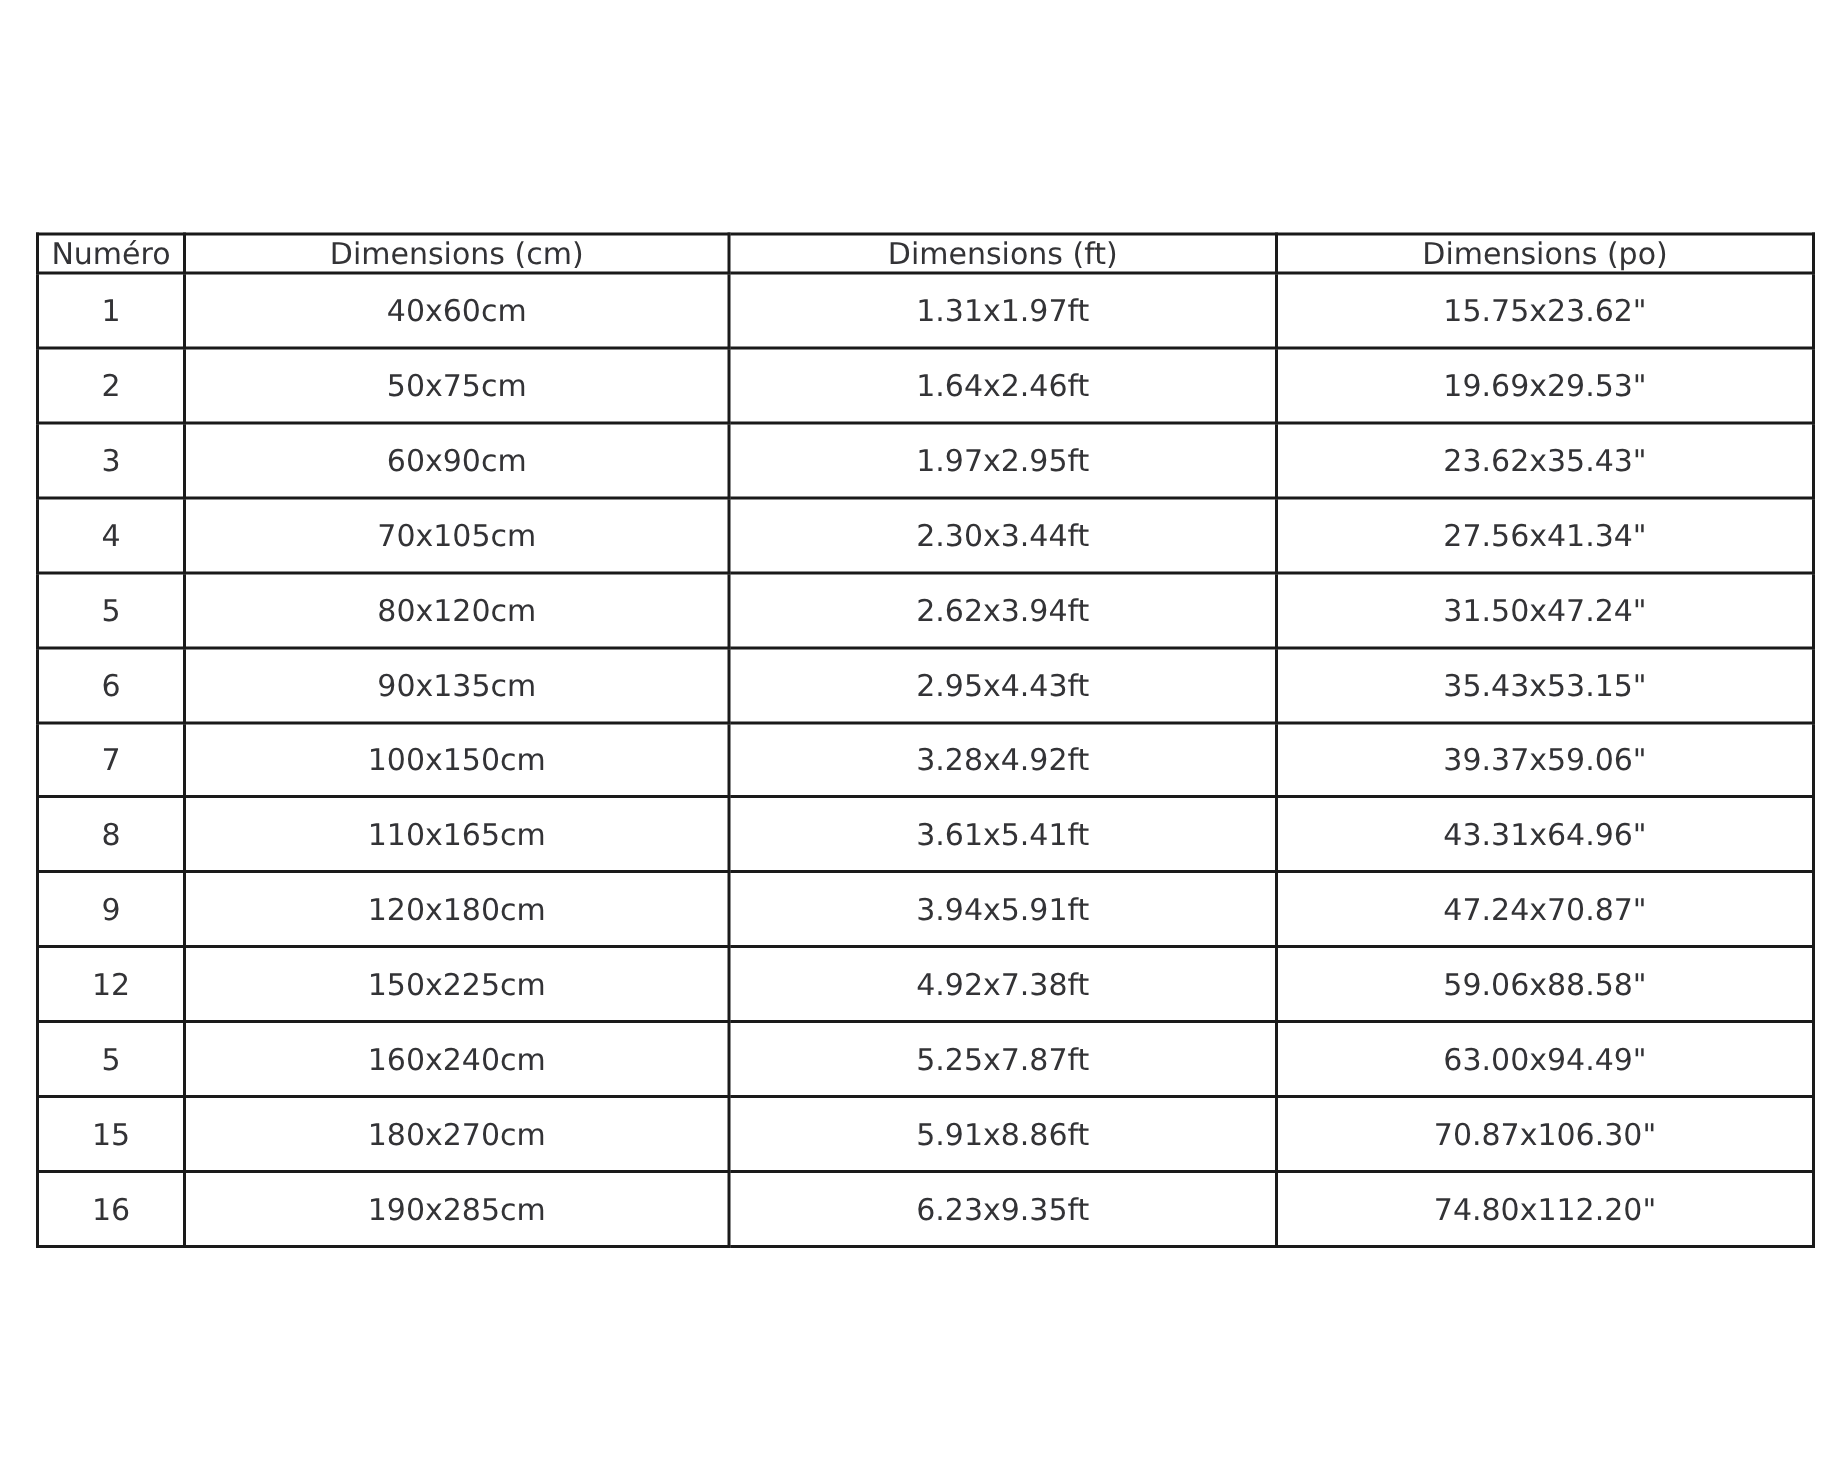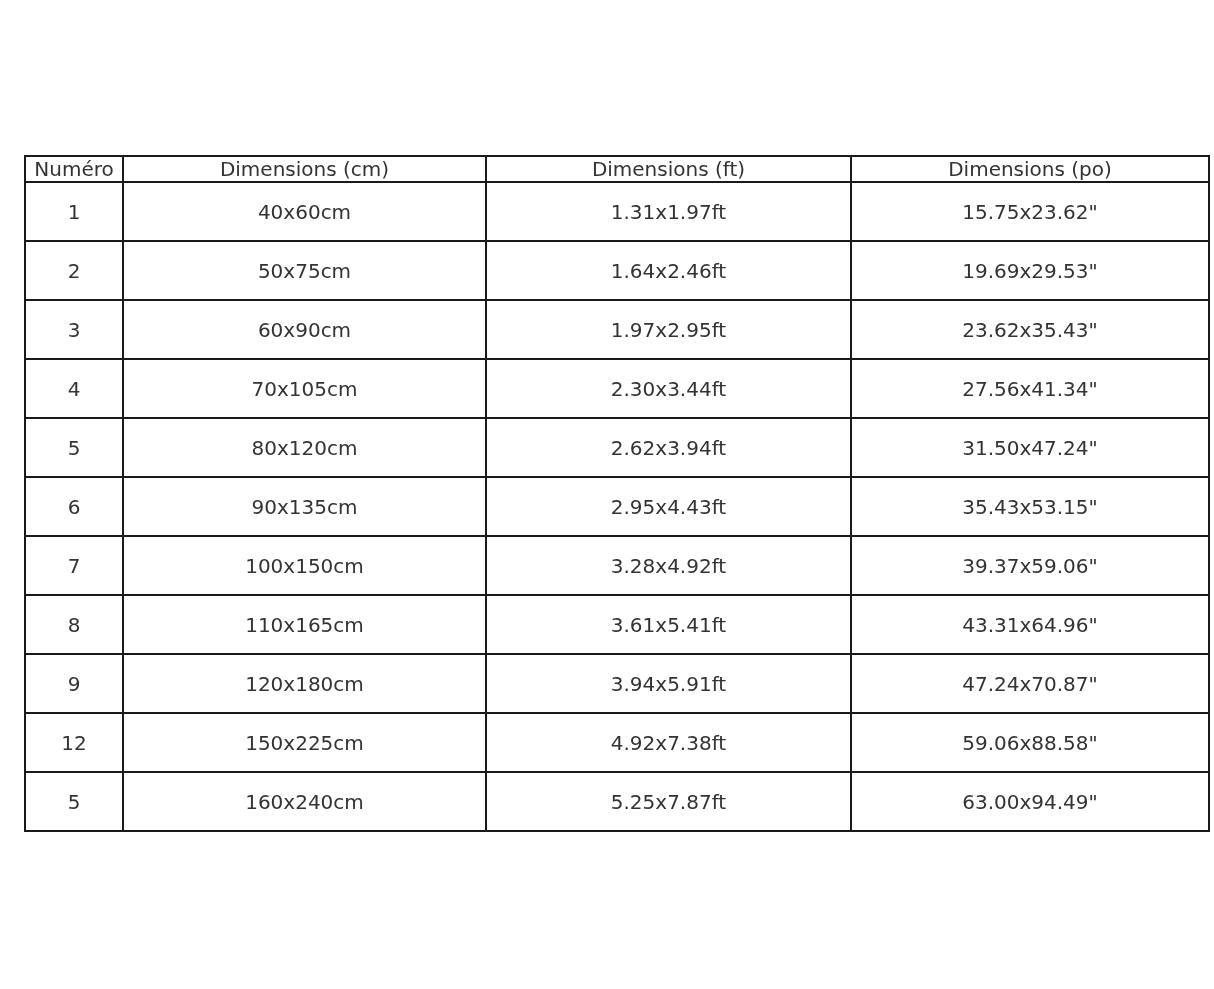--- a/index.html
+++ b/index.html
@@ -121,16 +121,28 @@
             <td>150x225cm</td>
             <td>4.92x7.38ft</td>
             <td>59.06x88.58"</td>
           </tr>
           <tr>
             <td>5</td>
             <td>160x240cm</td>
             <td>5.25x7.87ft</td>
             <td>63.00x94.49"</td>
           </tr>
+          <tr>
+            <td>15</td>
+            <td>180x270cm</td>
+            <td>5.91x8.86ft</td>
+            <td>70.87x106.30"</td>
+          </tr>
+          <tr>
+            <td>16</td>
+            <td>190x285cm</td>
+            <td>6.23x9.35ft</td>
+            <td>74.80x112.20"</td>
+          </tr>
         </tbody>
     </table>
   </div>
 </div>
 
 </body></html>

